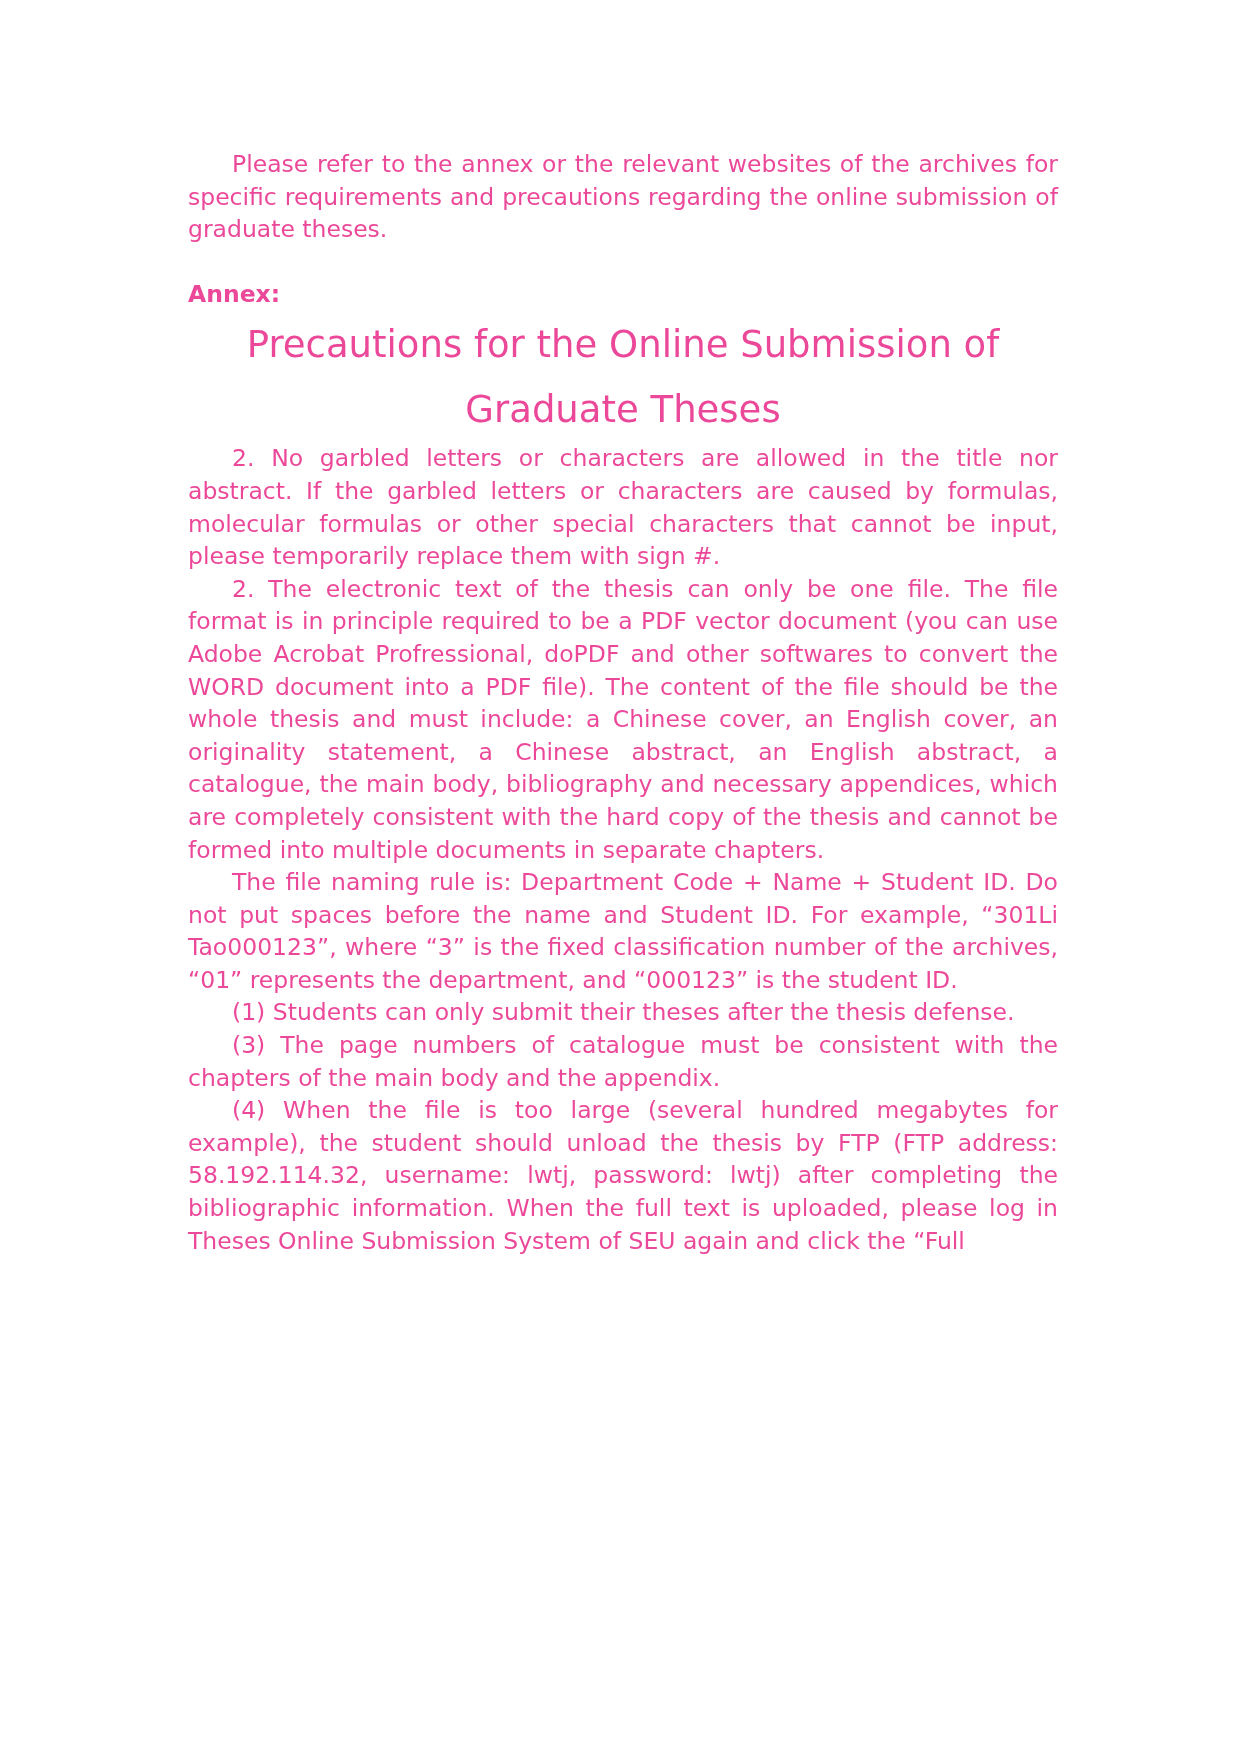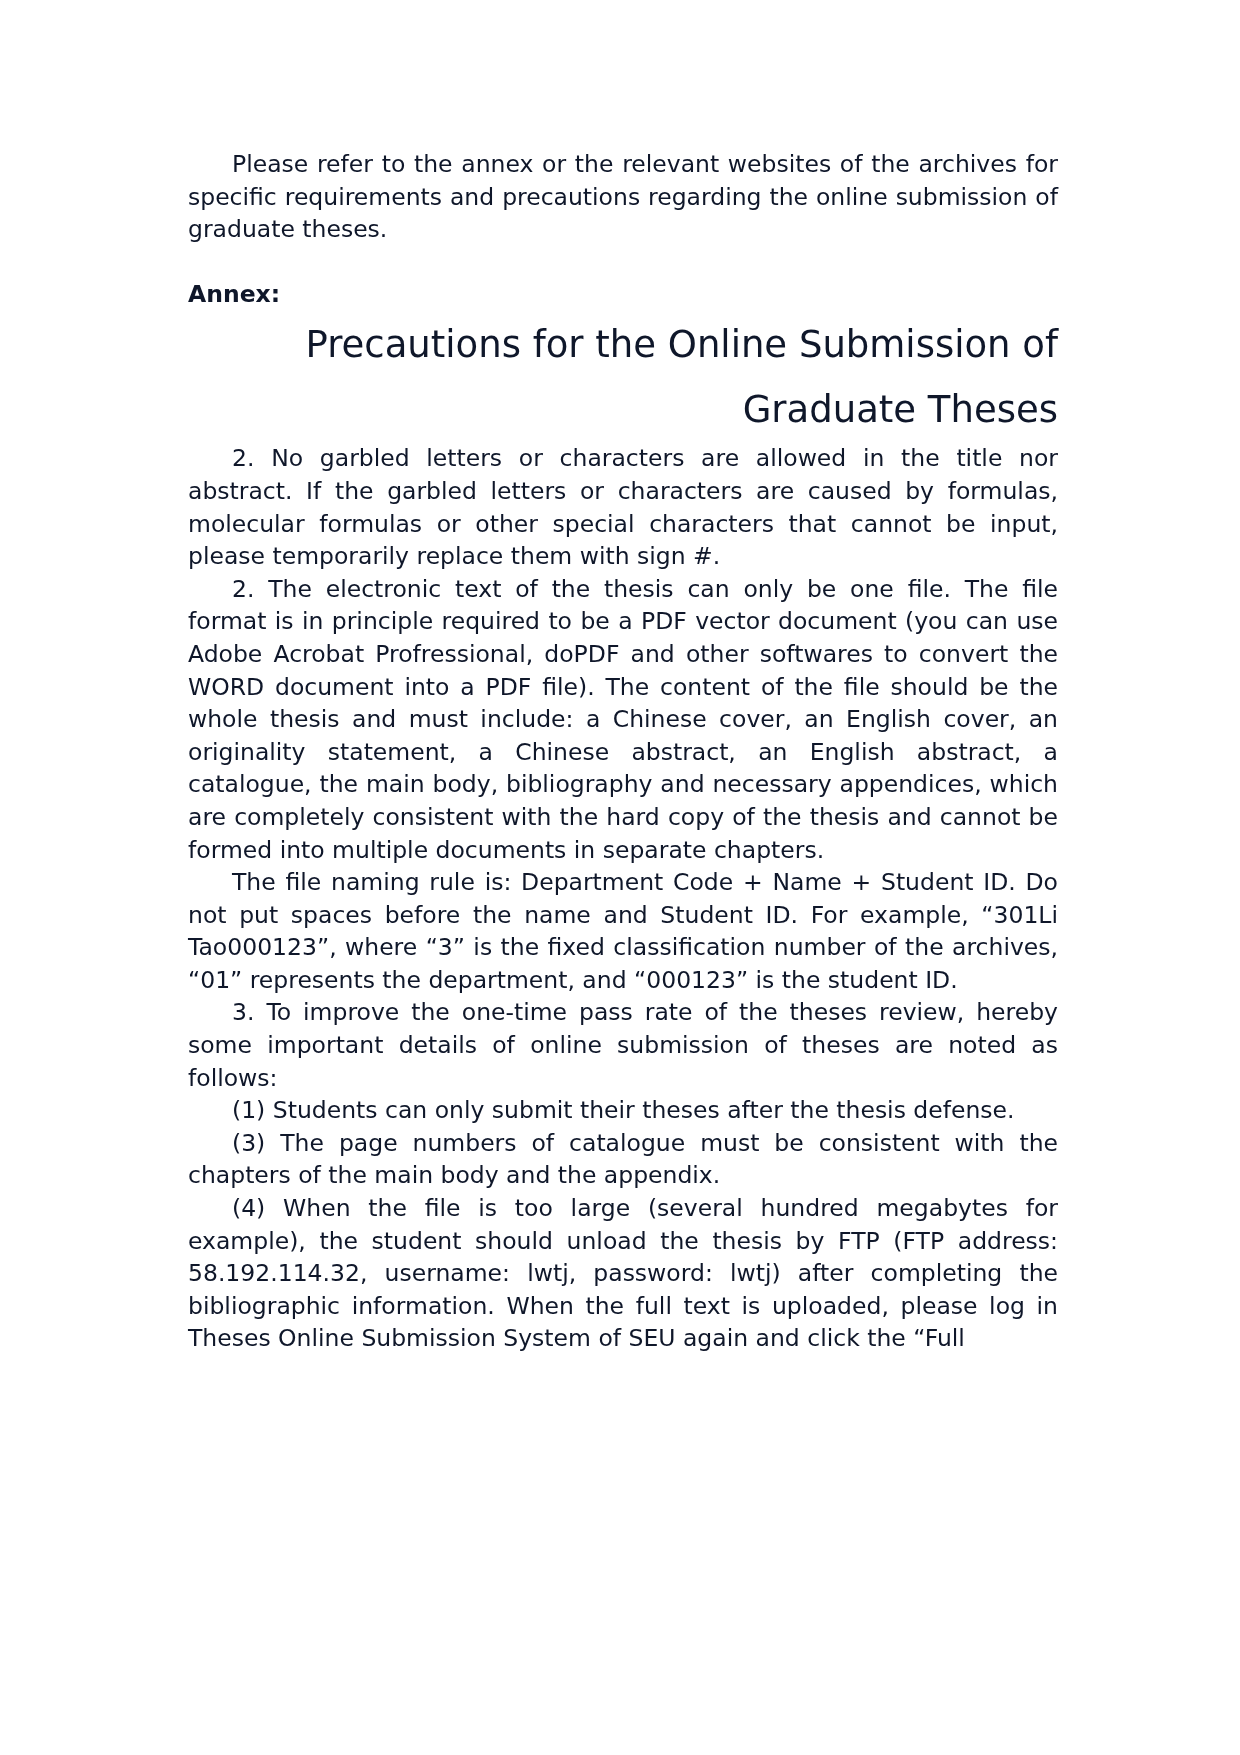--- a/index.html
+++ b/index.html
@@ -5,44 +5,43 @@
   html, body { margin: 0; padding: 0; background: #ffffff; }
   body { width: 1240px; height: 1755px; position: relative; overflow: hidden; }
   .page {
     position: absolute;
     left: 188px;
     top: 148px;
     width: 870px;
     font-family: "DejaVu Sans", sans-serif;
     font-size: 23.5px;
     line-height: 32.6px;
-    color: #0f172a;
+    color: #ec4899;
   }
   .page p { margin: 0; text-align: justify; }
   .indent { text-indent: 44px; }
   .intro { margin-bottom: 32px !important; }
   .annex-label { margin-bottom: 0; font-weight: bold; }
   .title {
-    text-align: right;
+    text-align: center;
     font-size: 37px;
     line-height: 65px;
     margin: 2px 0 0 0;
     font-weight: normal;
   }
 </style>
 </head>
 <body>
 
 <div class="page">
   <p class="indent intro">Please refer to the annex or the relevant websites of the archives for specific requirements and precautions regarding the online submission of graduate theses.</p>
   <p class="annex-label">Annex:</p>
   <h1 class="title">
     <span>Precautions for the Online Submission of</span><br>
     <span>Graduate Theses</span>
   </h1>
   <p class="indent">2. No garbled letters or characters are allowed in the title nor abstract. If the garbled letters or characters are caused by formulas, molecular formulas or other special characters that cannot be input, please temporarily replace them with sign #.</p>
   <p class="indent">2. The electronic text of the thesis can only be one file. The file format is in principle required to be a PDF vector document (you can use Adobe Acrobat Profressional, doPDF and other softwares to convert the WORD document into a PDF file). The content of the file should be the whole thesis and must include: a Chinese cover, an English cover, an originality statement, a Chinese abstract, an English abstract, a catalogue, the main body, bibliography and necessary appendices, which are completely consistent with the hard copy of the thesis and cannot be formed into multiple documents in separate chapters.</p>
   <p class="indent">The file naming rule is: Department Code + Name + Student ID. Do not put spaces before the name and Student ID. For example, “301Li Tao000123”, where “3” is the fixed classification number of the archives, “01” represents the department, and “000123” is the student ID.</p>
-  <p class="indent">3. To improve the one-time pass rate of the theses review, hereby some important details of online submission of theses are noted as follows:</p>
   <p class="indent">(1) Students can only submit their theses after the thesis defense.</p>
   <p class="indent">(3) The page numbers of catalogue must be consistent with the chapters of the main body and the appendix.</p>
   <p class="indent">(4) When the file is too large (several hundred megabytes for example), the student should unload the thesis by FTP (FTP address: 58.192.114.32, username: lwtj, password: lwtj) after completing the bibliographic information. When the full text is uploaded, please log in Theses Online Submission System of SEU again and click the “Full</p>
 </div>
 
 </body></html>

